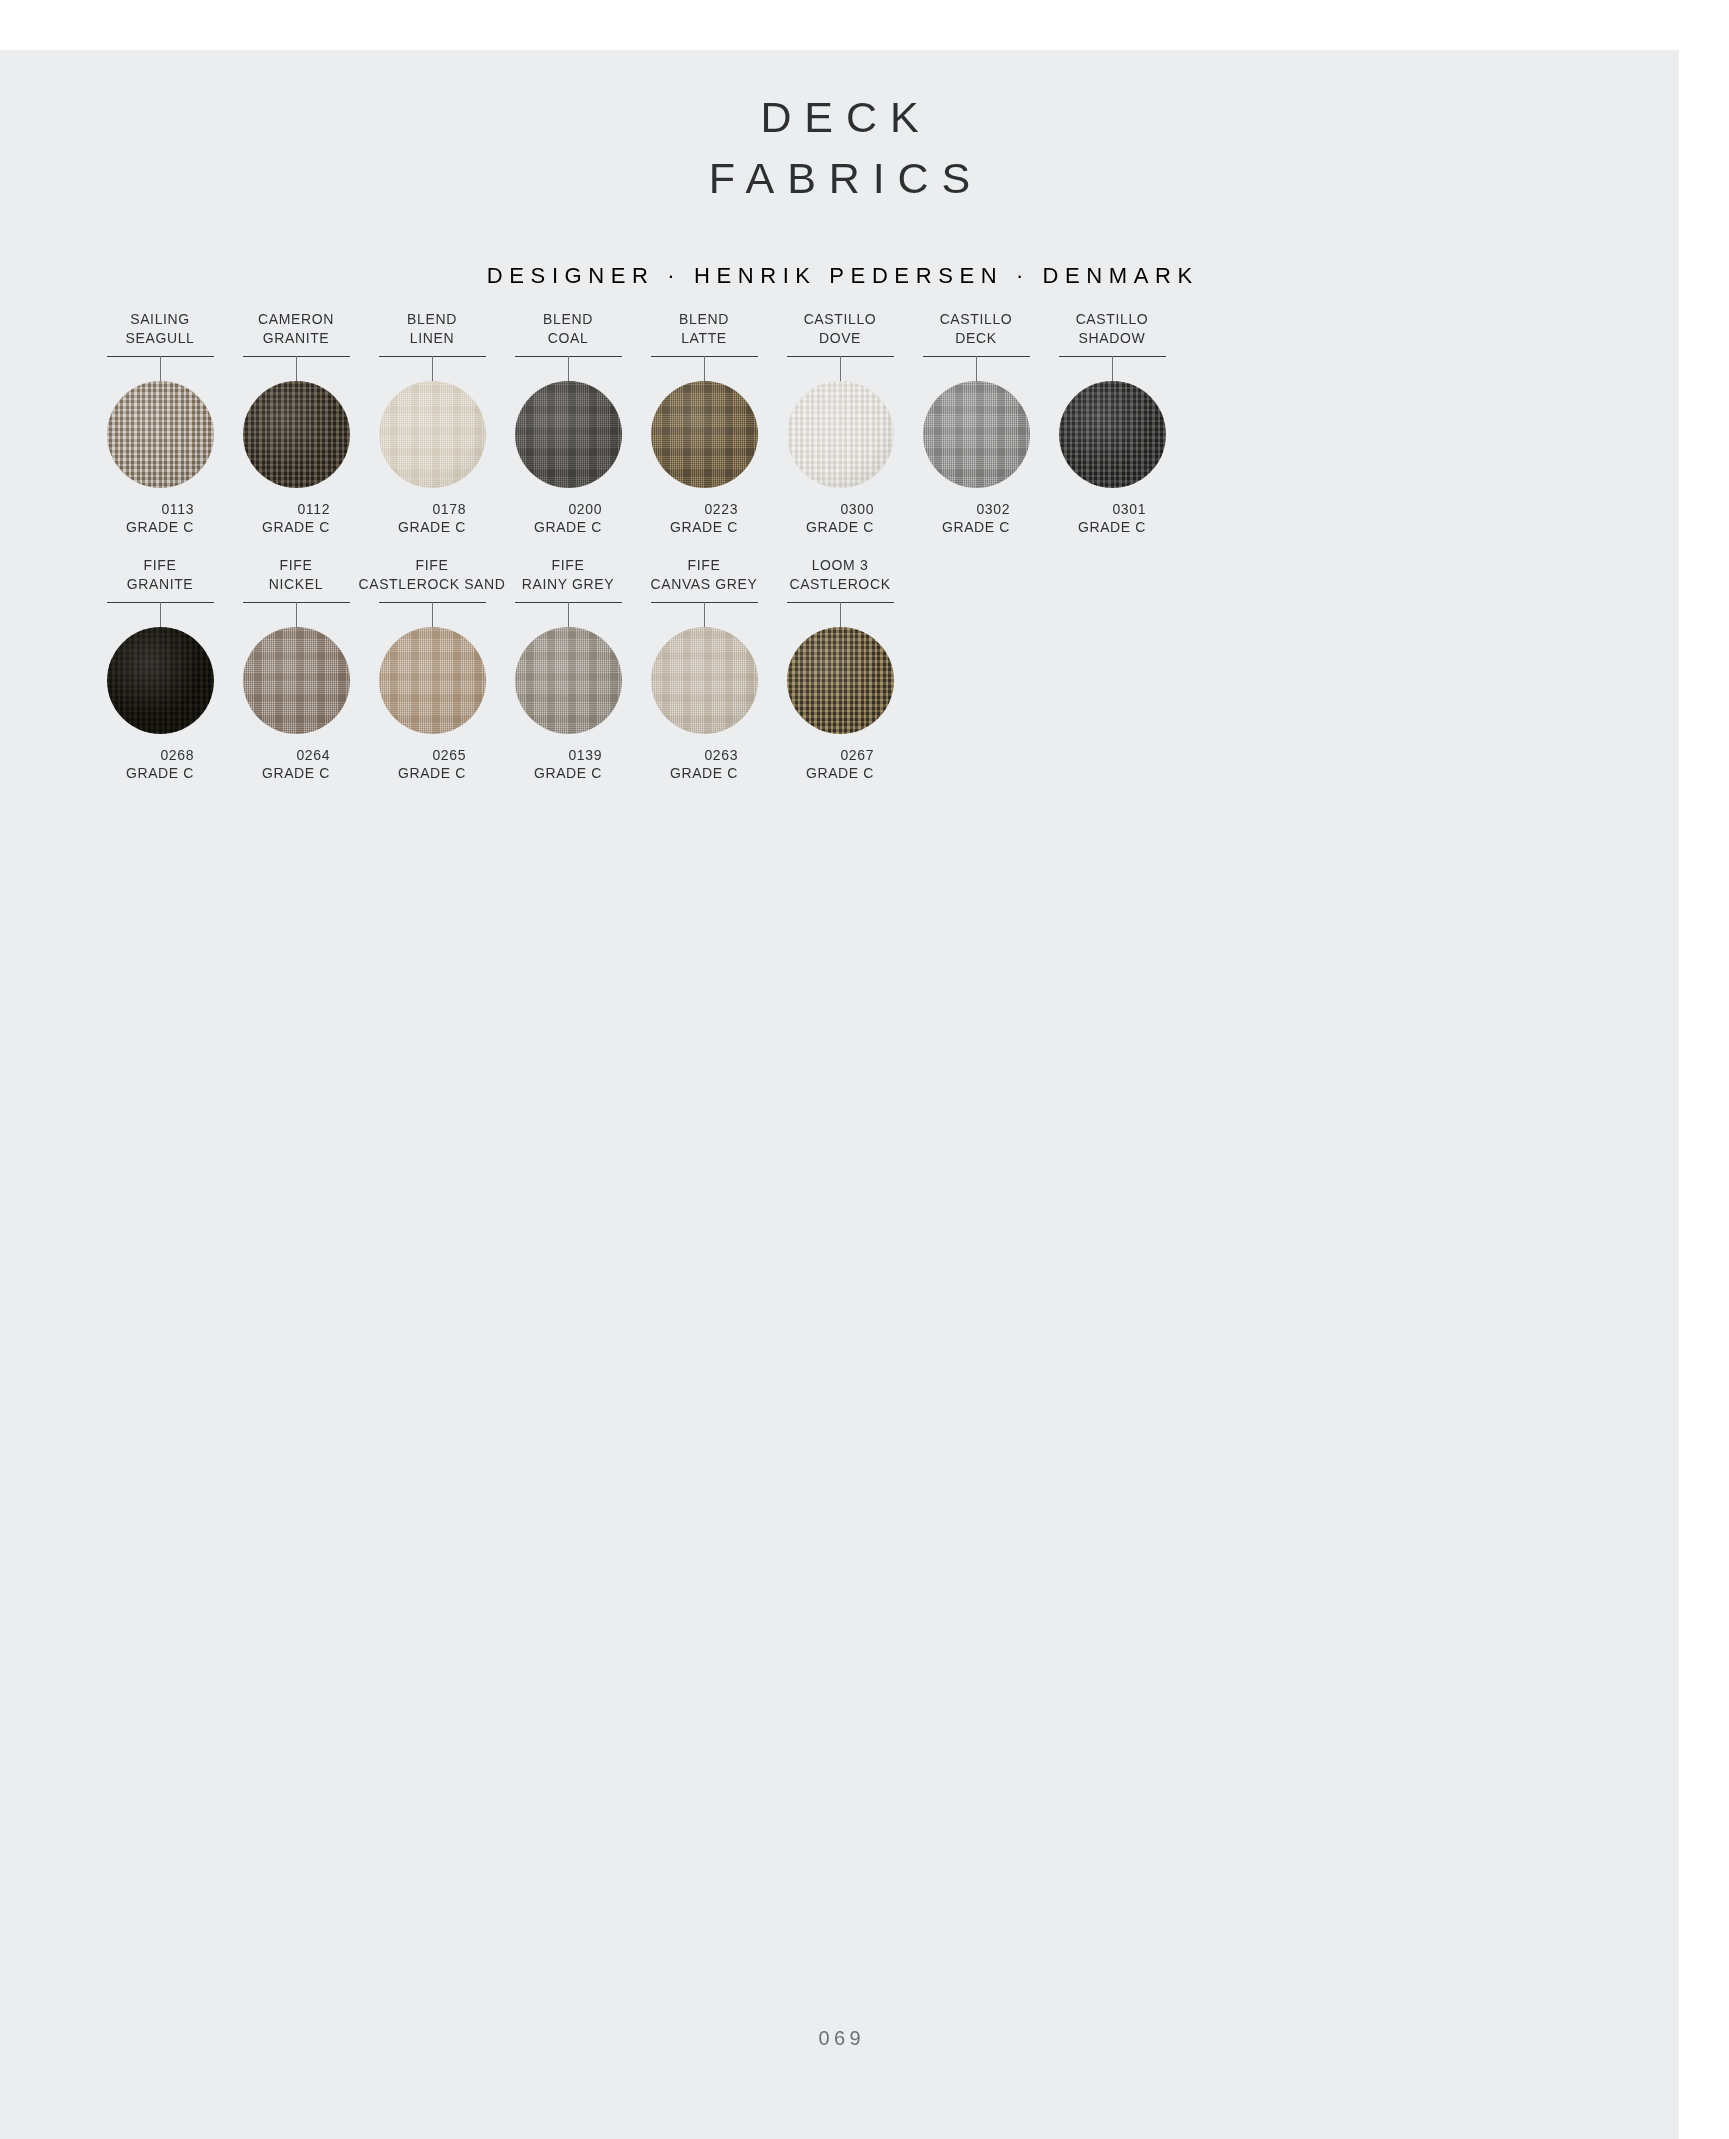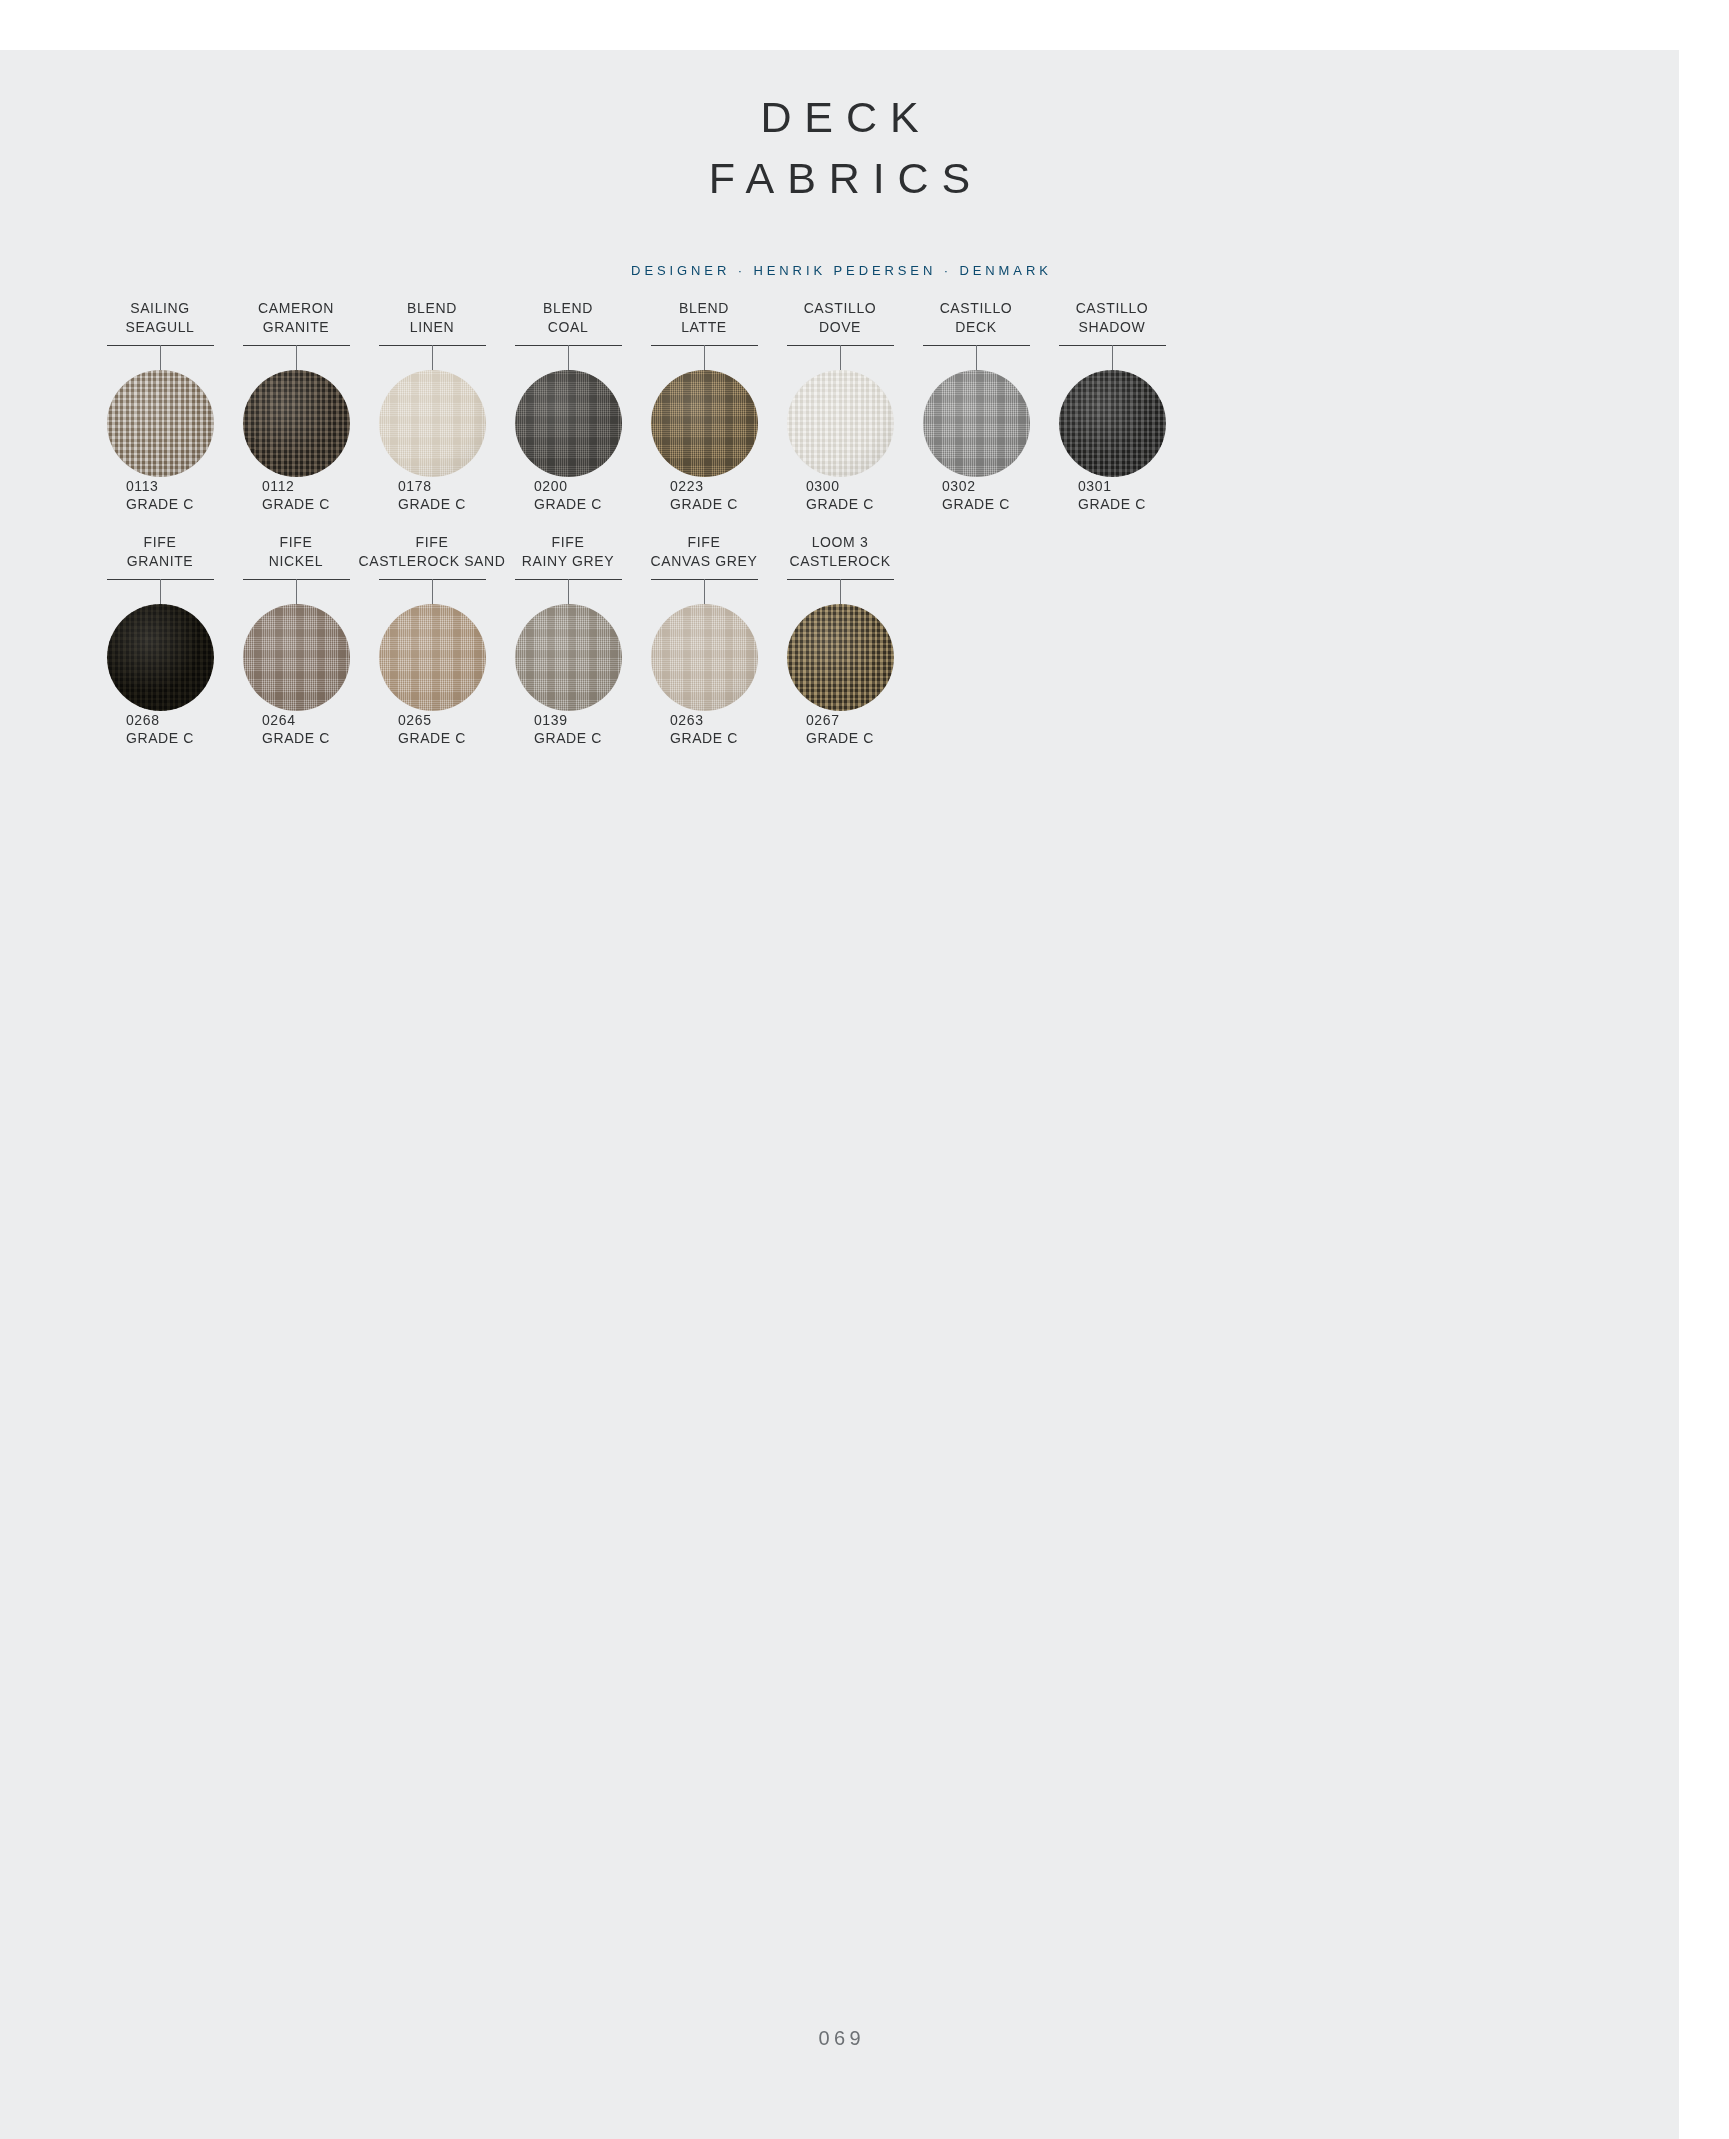--- a/index.html
+++ b/index.html
@@ -33,24 +33,24 @@
   .title-line {
     font-size: 43px;
     font-weight: 300;
     letter-spacing: 0.30em;
     color: #2d2f31;
     line-height: 1.42;
     text-indent: 0.30em;
   }
   .subtitle {
     margin-top: 54px;
-    font-size: 13px;
+    font-size: 22px;
     font-weight: 400;
     letter-spacing: 0.30em;
-    color: #0c4a6e;
+    color: #000000;
     text-indent: 0.30em;
   }
 
   
   .section-band {
     margin-top: 134px;
     border-top: 1.4px dotted #9ea2a6;
     border-bottom: 1.4px dotted #9ea2a6;
     height: 30.5px;
     position: relative;
@@ -163,26 +163,26 @@
     background-image:
       repeating-linear-gradient(90deg,
         rgba(255,255,255,0.24) 0px, rgba(255,255,255,0.24) 0.7px,
         rgba(0,0,0,0.16) 0.7px, rgba(0,0,0,0.16) 2.1px),
       repeating-linear-gradient(0deg,
         rgba(255,255,255,0.18) 0px, rgba(255,255,255,0.18) 0.7px,
         rgba(0,0,0,0.15) 0.7px, rgba(0,0,0,0.15) 2.1px);
   }
 
   .swatch-meta {
-    margin-top: 0;
+    margin-top: 12px;
     font-size: 14px;
     line-height: 1.33;
     letter-spacing: 0.045em;
     color: #303234;
-    text-align: left;
+    text-align: right;
     white-space: nowrap;
   }
   .swatch-meta .grade { display: block; }
 
   
   .folio {
     position: absolute;
     left: 0;
     right: 0;
     top: 1977px;

